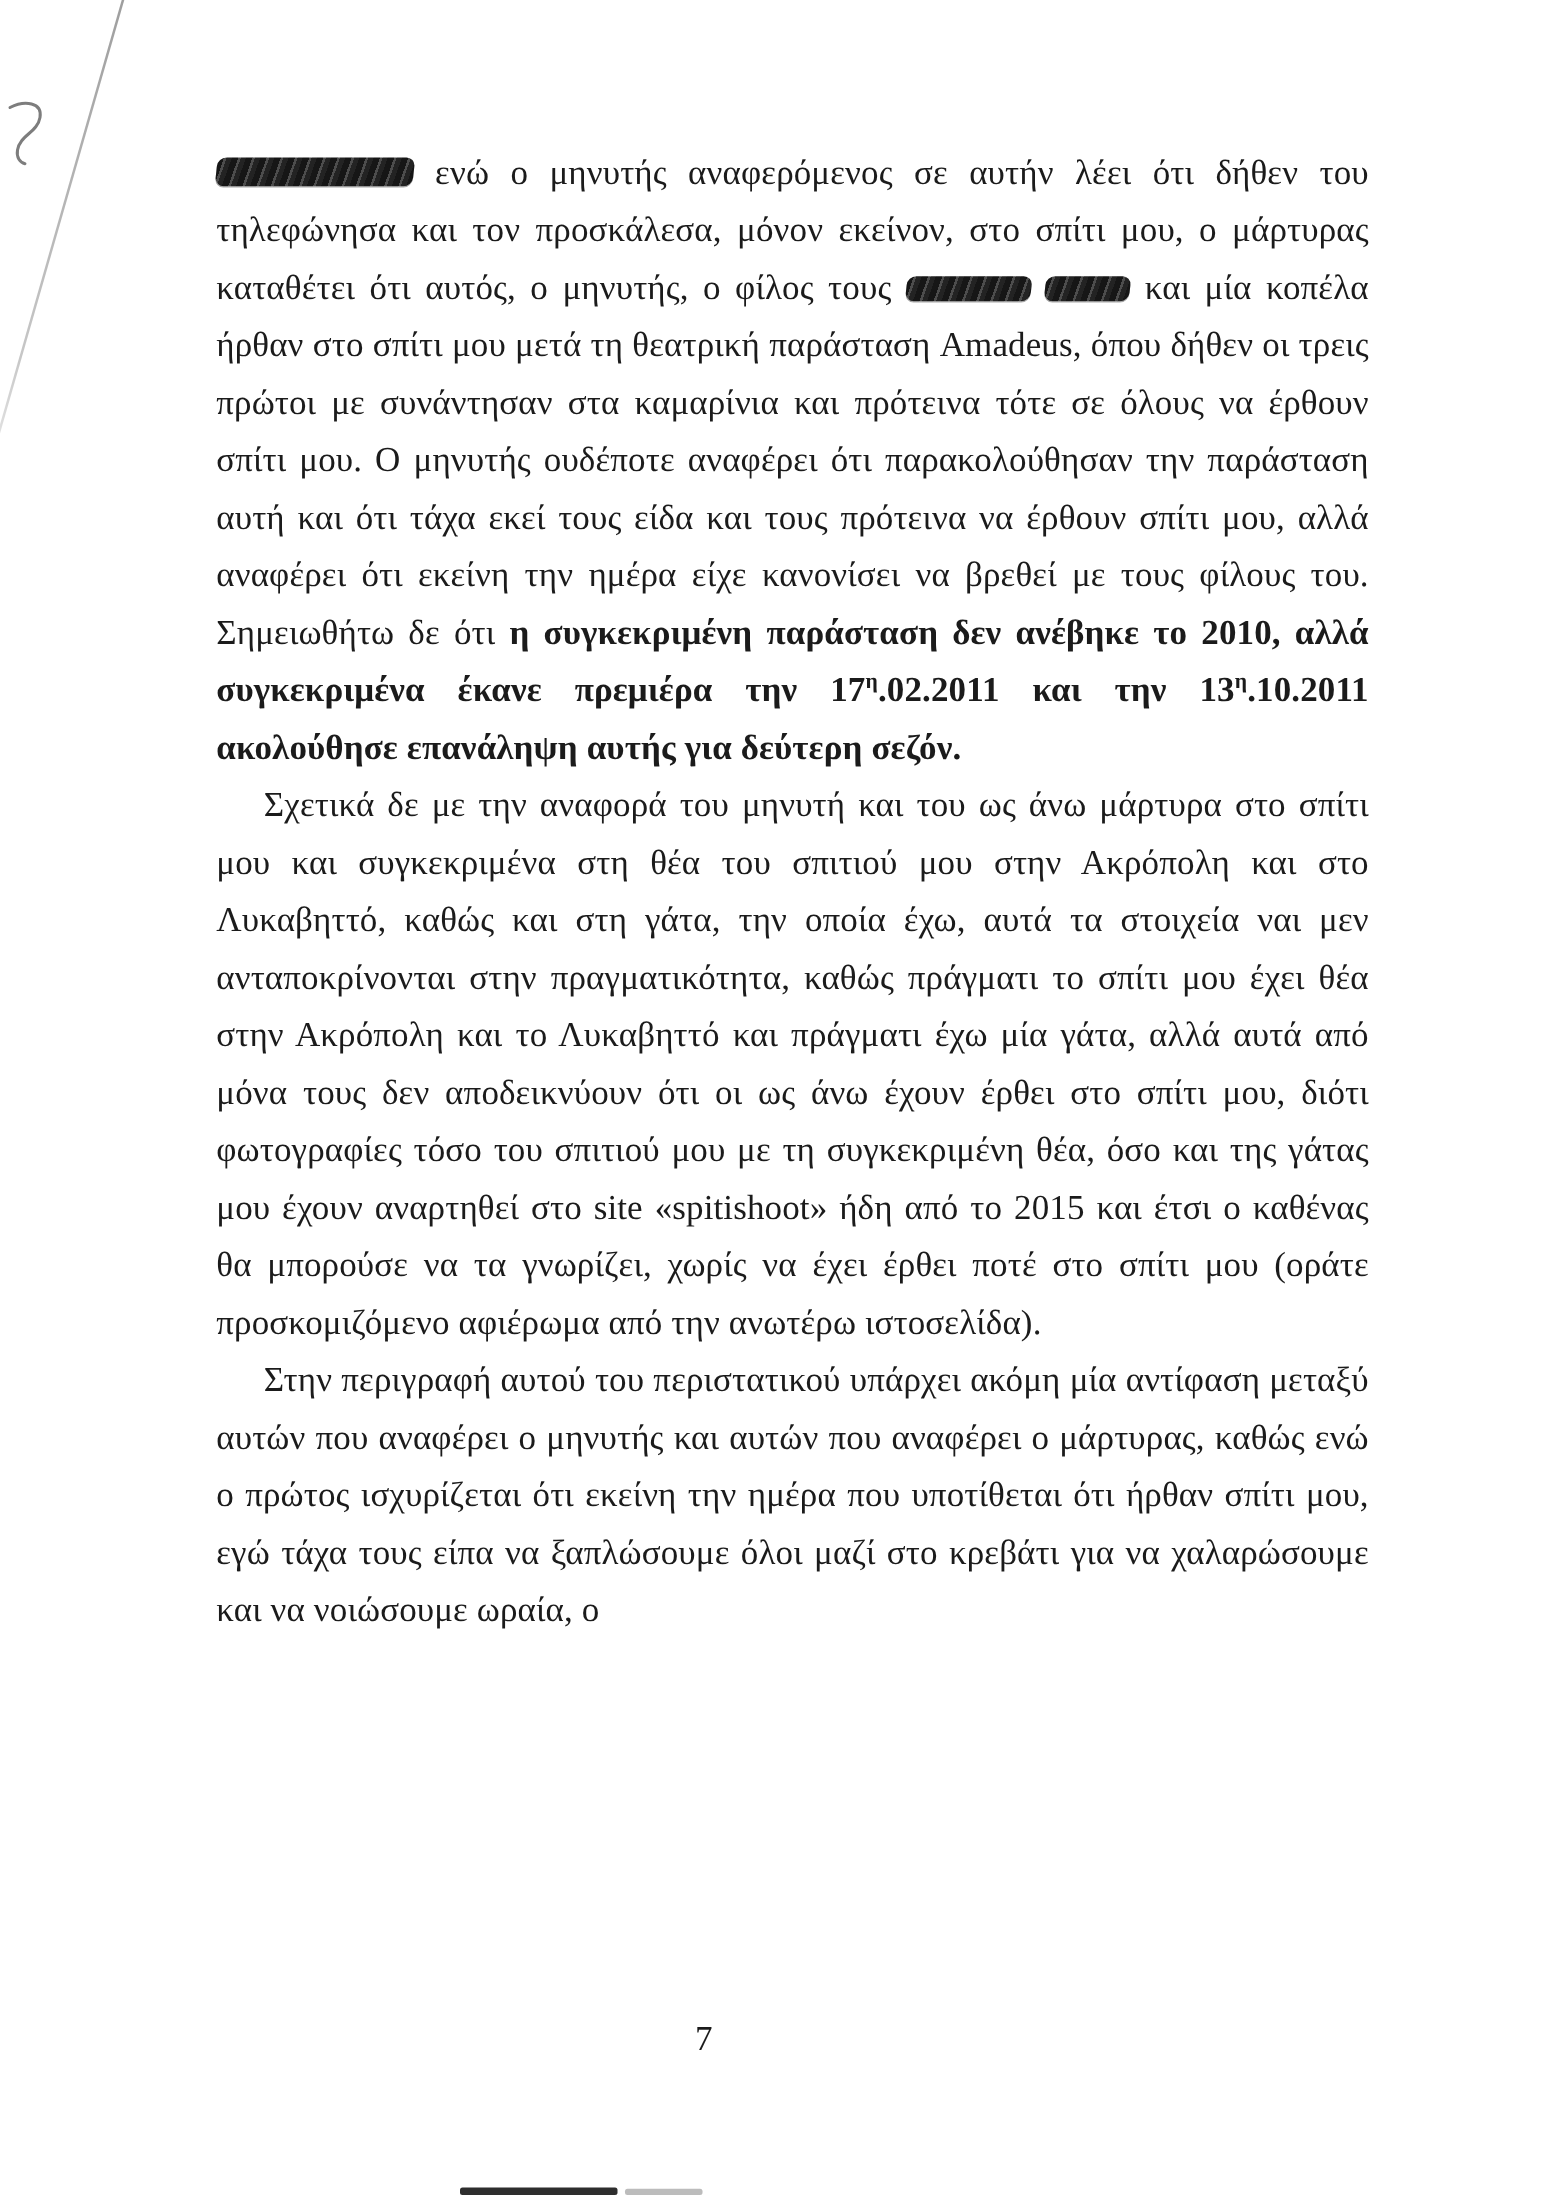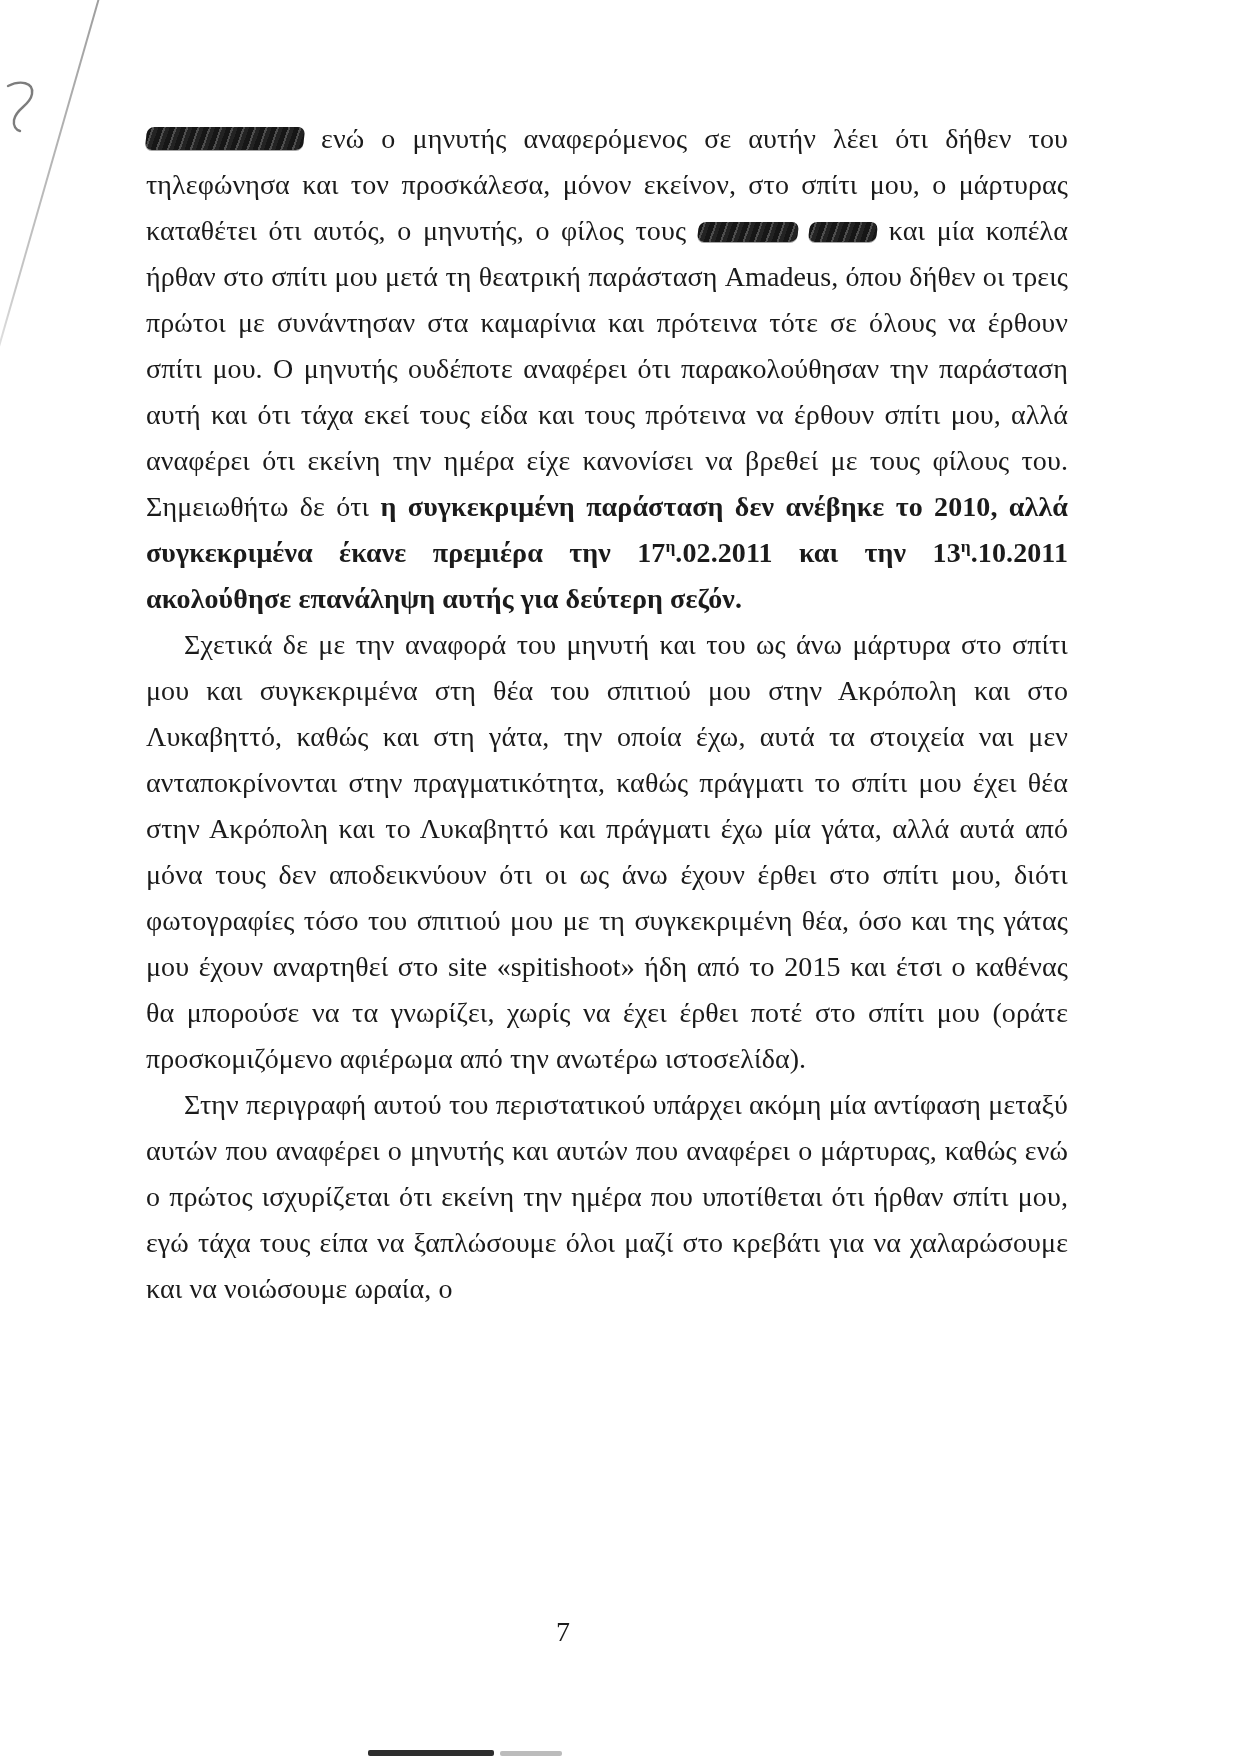--- a/index.html
+++ b/index.html
@@ -34,21 +34,21 @@
   
   .hand-mark {
     position: absolute;
     left: 2px;
     top: 78px;
     width: 44px;
     height: 56px;
   }
   .text-block {
     position: absolute;
-    left: 146px;
+    left: 173px;
     top: 116px;
     width: 922px;
     font-size: 28px;
     line-height: 46px;
     text-align: justify;
     letter-spacing: 0.1px;
   }
   p.para {
     margin: 0;
     padding: 0;

